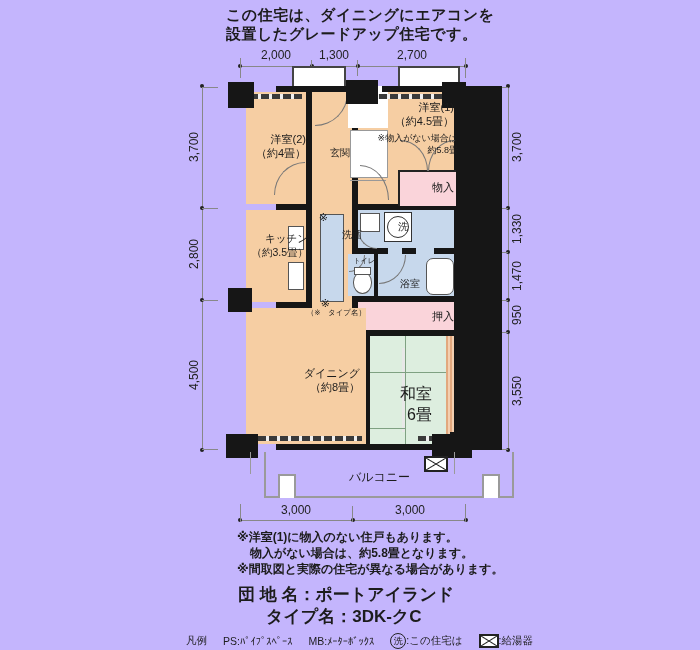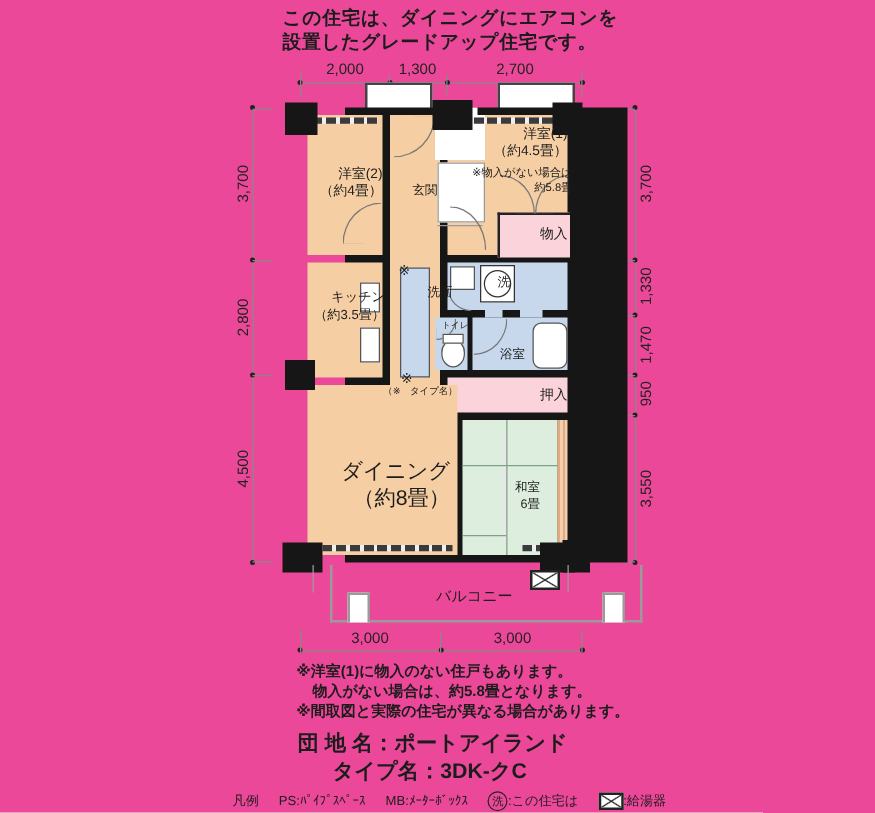--- a/index.html
+++ b/index.html
@@ -1,16 +1,16 @@
 <!DOCTYPE html>
 <html><head>
 <meta charset="utf-8">
 <style>
   html,body{margin:0;padding:0;background:#e8e8e8;}
-  #canvas{position:relative;width:700px;height:650px;background:#ec4899;overflow:hidden;
+  #canvas{position:relative;width:700px;height:650px;background:#c4b5fd;overflow:hidden;
           font-family:"Liberation Sans","DejaVu Sans",sans-serif;color:#1a1a1a;}
   .abs{position:absolute;margin-left:36px;}
   .room{position:absolute;}
   .lbl{position:absolute;text-align:right;line-height:1.3;color:#1c1c1c;white-space:nowrap;}
   .dimlbl{position:absolute;font-size:12px;color:#222;text-align:center;white-space:nowrap;}
   .dimline{position:absolute;background:#888;}
   .dot{position:absolute;width:4px;height:4px;border-radius:50%;background:#222;}
   .tick{position:absolute;background:#888;}
   .pillar{position:absolute;background:#161616;}
   .arc{position:absolute;}
@@ -171,25 +171,25 @@
   </div>
   <div class="lbl" style="left:398px;top:180px;width:56px;font-size:11px;">物入</div>
   <div class="lbl" style="left:244px;top:232px;width:64px;font-size:10.5px;">
     <span>キッチン</span><br>
     <span>（約3.5畳）</span>
   </div>
   <div class="lbl" style="left:328px;top:228px;width:34px;font-size:10px;z-index:5;">洗面</div>
   <div class="lbl" style="left:347px;top:256px;width:28px;font-size:7px;z-index:5;">トイレ</div>
   <div class="lbl" style="left:380px;top:277px;width:40px;font-size:10px;">浴室</div>
   <div class="lbl" style="left:358px;top:309px;width:96px;font-size:11px;">押入</div>
-  <div class="lbl" style="left:248px;top:366px;width:112px;font-size:17px;">
+  <div class="lbl" style="left:248px;top:366px;width:112px;font-size:11px;">
     <span>ダイニング</span><br>
     <span>（約8畳）</span>
   </div>
-  <div class="lbl" style="left:384px;top:384px;width:48px;font-size:10px;">
+  <div class="lbl" style="left:384px;top:384px;width:48px;font-size:16px;">
     <span>和室</span><br>
     <span>6畳</span>
   </div>
   <div class="lbl" style="left:312px;top:210px;width:16px;font-size:11px;">※</div>
   <div class="lbl" style="left:314px;top:296px;width:16px;font-size:11px;">※</div>
   <div class="lbl" style="left:276px;top:308px;width:90px;font-size:7.5px;z-index:6;">（※　タイプ名）</div>
 
   <div class="abs" style="left:228px;top:452px;width:250px;height:46px;border:2px solid #9a9a9a;border-top:none;box-sizing:border-box;"></div>
   <div class="abs" style="left:242px;top:474px;width:18px;height:24px;border:2px solid #9a9a9a;border-bottom:none;background:#fff;box-sizing:border-box;"></div>
   <div class="abs" style="left:446px;top:474px;width:18px;height:24px;border:2px solid #9a9a9a;border-bottom:none;background:#fff;box-sizing:border-box;"></div>

